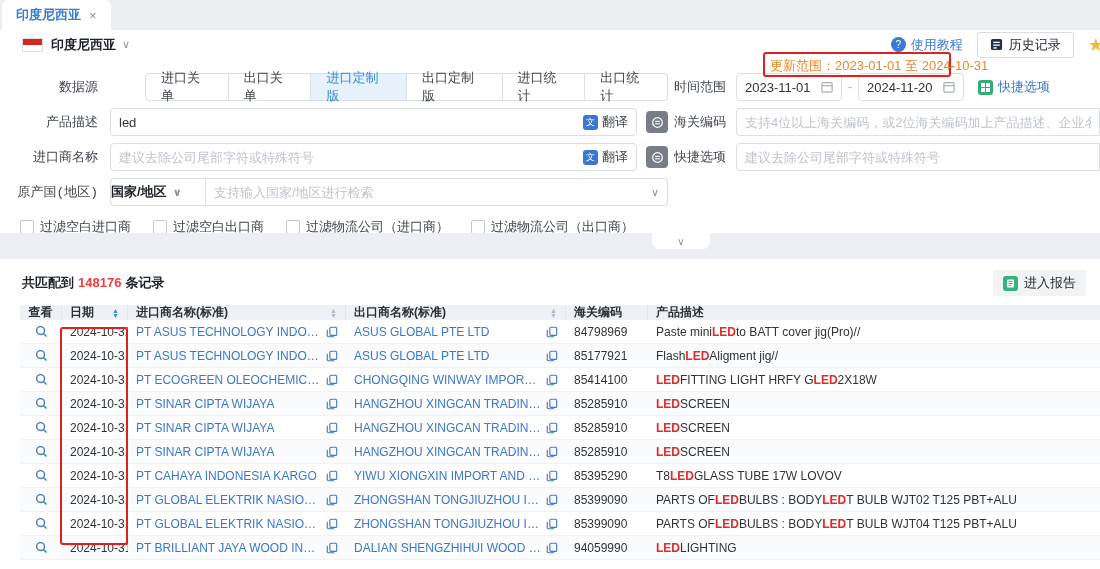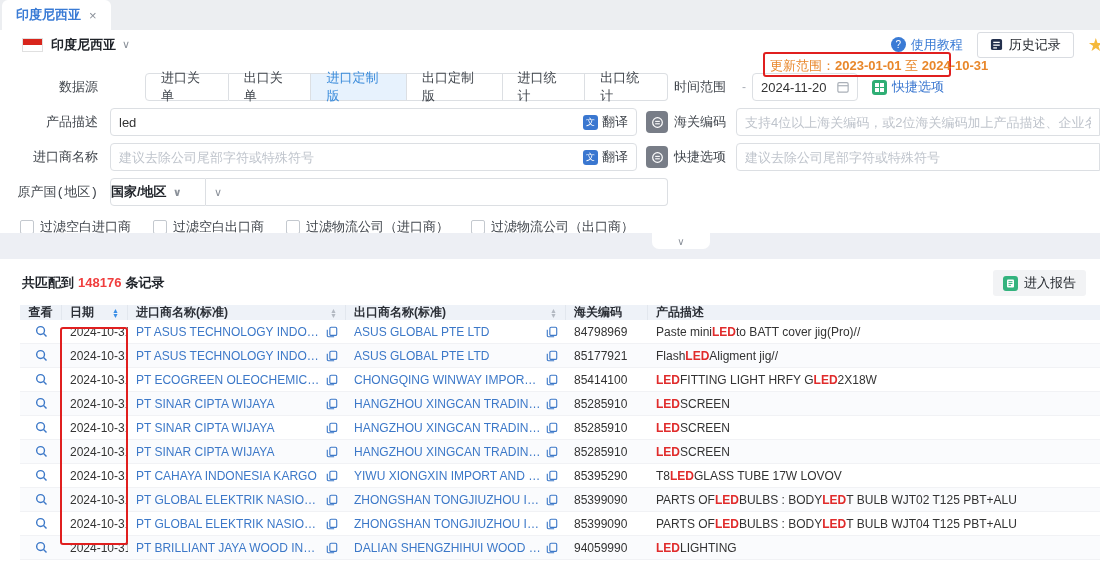--- a/index.html
+++ b/index.html
@@ -94,21 +94,21 @@
   .td .nm { overflow:hidden; text-overflow:ellipsis; flex:1; }
   .copy { flex:none; margin-left:4px; cursor:pointer; }
   .mag { cursor:pointer; display:flex; justify-content:center; width:100%; }
   .led { color:#e02b2b; font-weight:700; }
 
   
   .ann { position:absolute; border:2px solid #e01f1f; border-radius:3px; pointer-events:none; z-index:50; }
   .ann-banner { left:763px; top:52px; width:188px; height:25px; }
   .ann-date { left:60px; top:327px; width:68px; height:218px; }
   .banner-text { position:absolute; left:770px; top:57px; font-size:13px; color:#e8872b; white-space:nowrap; z-index:51; }
-  .banner-text b { font-weight:700; }
+  .banner-text b { font-weight:400; }
 </style>
 </head>
 <body>
 
 <div class="tabbar">
   <div class="tab">
     <span class="tab-title">印度尼西亚</span>
     <span class="tab-close">×</span>
   </div>
 </div>
@@ -146,20 +146,27 @@
         <div class="seg-btn">进口关单</div>
         <div class="seg-btn">出口关单</div>
         <div class="seg-btn sel">进口定制版</div>
         <div class="seg-btn">出口定制版</div>
         <div class="seg-btn">进口统计</div>
         <div class="seg-btn">出口统计</div>
       </div>
     </div>
     <div class="fright">
       <span class="frlabel">时间范围</span>
+      <div class="inp date-inp">
+        <input value="2023-11-01" style="">
+        <svg class="cal" width="12" height="12" viewBox="0 0 14 14">
+            <rect x="1" y="2" width="12" height="11" rx="1.5" fill="none" stroke="#aab0b8" stroke-width="1.4"></rect>
+            <line x1="1" y1="5.5" x2="13" y2="5.5" stroke="#aab0b8" stroke-width="1.4"></line>
+          </svg>
+      </div>
       <span class="dash">-</span>
       <div class="inp date-inp">
         <input value="2024-11-20" style="">
         <svg class="cal" width="12" height="12" viewBox="0 0 14 14">
             <rect x="1" y="2" width="12" height="11" rx="1.5" fill="none" stroke="#aab0b8" stroke-width="1.4"></rect>
             <line x1="1" y1="5.5" x2="13" y2="5.5" stroke="#aab0b8" stroke-width="1.4"></line>
           </svg>
       </div>
       <div class="quick">
         <span class="quick-ic">
@@ -228,20 +235,21 @@
   </div>
 
   <div class="frow">
     <div class="fleft">
       <span class="flabel">原产国(地区)</span>
       <div class="origin-select">
         <span>国家/地区</span>
         <span class="chev">∨</span>
       </div>
       <div class="inp main-input origin-input">
+        <input placeholder="支持输入国家/地区进行检索" style="">
         <span class="chev">∨</span>
       </div>
     </div>
     <div class="fright"></div>
   </div>
 
   <div class="chk-row">
     <label class="chk">
         <span class="box"></span>
         <span class="t">过滤空白进口商</span>

